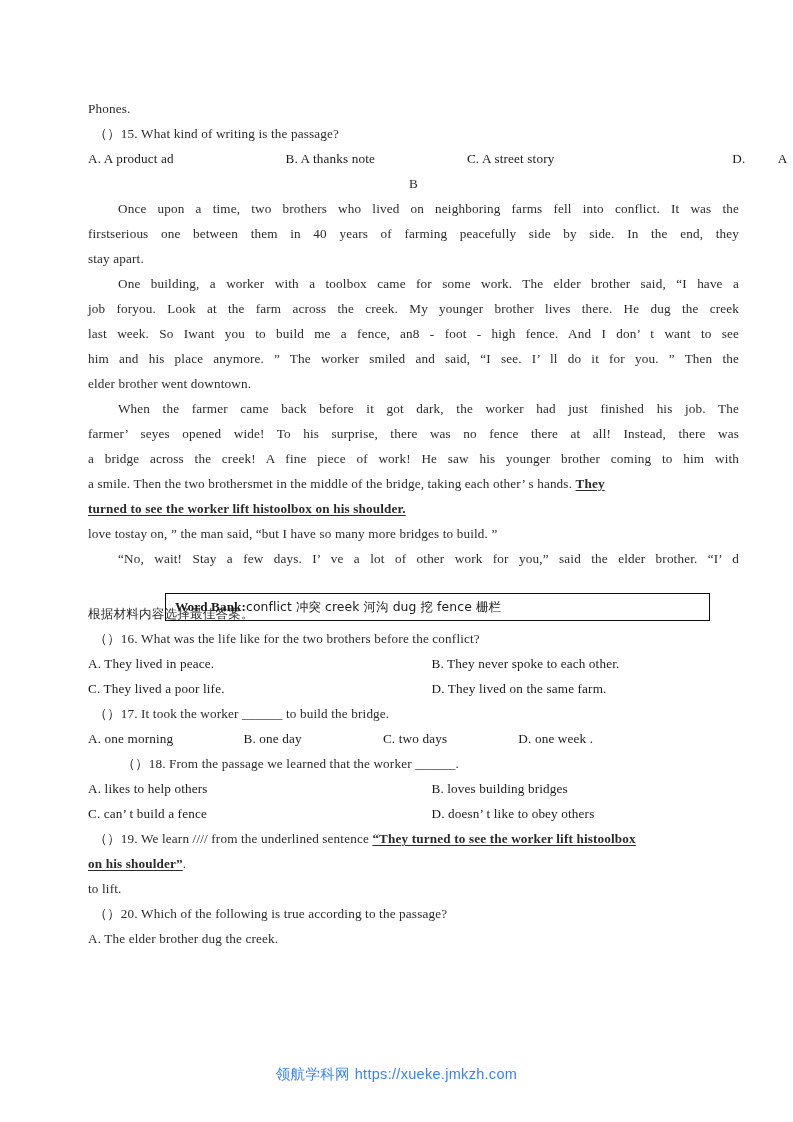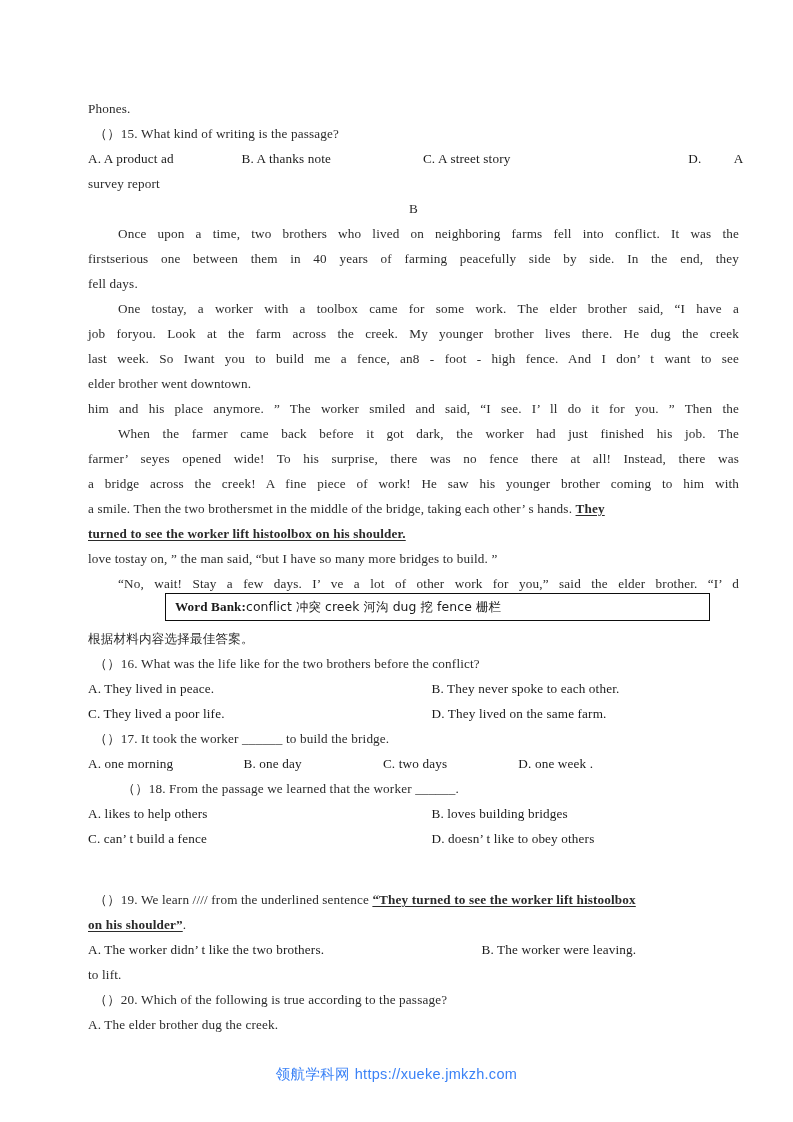--- a/index.html
+++ b/index.html
@@ -105,41 +105,40 @@
 </head>
 <body>
 
 <div class="page">
 
   <div class="ln nojust">Phones.</div>
 
   <div class="ln nojust" style="padding-left:6px;">（）15. What kind of writing is the passage?</div>
   <div class="opt-row">
     <span style="width:150px;">A. A product ad</span>
-    <span style="width:178px;">B. A thanks note</span>
+    <span style="width:178px;margin-left:44px;">B. A thanks note</span>
     <span style="width:262px;">C. A street story</span>
     <span style="width:42px;">D.</span>
     <span>A</span>
   </div>
-  <div class="ln nojust">survey report</div>
 
   <div class="ln center">B</div>
 
   <div class="blk">
     <div class="ln just" style="text-indent:30px;">Once upon a time, two brothers who lived on neighboring farms fell into conflict. It was the</div>
     <div class="ln just">firstserious one between them in 40 years of farming peacefully side by side. In the end, they</div>
-    <div class="ln nojust">fell days.</div>
+    <div class="ln nojust">stay apart.</div>
   </div>
 
   <div class="blk">
-    <div class="ln just" style="text-indent:30px;">One tostay, a worker with a toolbox came for some work. The elder brother said, “I have a</div>
+    <div class="ln just" style="text-indent:30px;">One building, a worker with a toolbox came for some work. The elder brother said, “I have a</div>
     <div class="ln just">job foryou. Look at the farm across the creek. My younger brother lives there. He dug the creek</div>
     <div class="ln just">last week. So Iwant you to build me a fence, an8 - foot - high fence. And I don’ t want to see</div>
+    <div class="ln just">him and his place anymore. ” The worker smiled and said, “I see. I’ ll do it for you. ” Then the</div>
     <div class="ln nojust">elder brother went downtown.</div>
-    <div class="ln just">him and his place anymore. ” The worker smiled and said, “I see. I’ ll do it for you. ” Then the</div>
   </div>
 
   <div class="blk">
     <div class="ln just" style="text-indent:30px;">When the farmer came back before it got dark, the worker had just finished his job. The</div>
     <div class="ln just">farmer’ seyes opened wide! To his surprise, there was no fence there at all! Instead, there was</div>
     <div class="ln just">a bridge across the creek! A fine piece of work! He saw his younger brother coming to him with</div>
     <div class="ln nojust"><span>a smile. Then the two brothersmet in the middle of the bridge, taking each other’  s hands. </span><span class="bu">They</span></div>
     <div class="ln nojust"><span class="bu">turned to see the worker lift histoolbox on his shoulder.</span></div>
   </div>
 
@@ -176,26 +175,22 @@
   <div class="ln nojust" style="padding-left:6px;margin-left:28px;">（）18. From the passage we learned that the worker ______.</div>
   <div class="opt-row">
     <span style="width:340px;">A. likes to help others</span>
     <span>B. loves building bridges</span>
   </div>
   <div class="opt-row">
     <span style="width:340px;">C. can’ t build a fence</span>
     <span>D. doesn’ t like to obey others</span>
   </div>
 
-  <div class="ln nojust" style="padding-left:6px;margin-top:36px;"><span>（）19. We learn //// from the underlined sentence </span><span class="bu">“They turned to see the worker lift histoolbox</span></div>
+  <div class="ln nojust" style="padding-left:6px;"><span>（）19. We learn //// from the underlined sentence </span><span class="bu">“They turned to see the worker lift histoolbox</span></div>
   <div class="ln nojust"><span class="bu">on his shoulder”</span><span>.</span></div>
-  <div class="opt-row">
-    <span style="width:390px;">A. The worker didn’ t like the two brothers.</span>
-    <span>B. The worker were leaving.</span>
-  </div>
   <div class="ln nojust">to lift.</div>
 
   <div class="ln nojust" style="padding-left:6px;">（）20. Which of the following is true according to the passage?</div>
   <div class="ln nojust">A. The elder brother dug the creek.</div>
 
 </div>
 
 <div class="footer">
   <span>领航学科网</span><span>&nbsp;</span><span class="site">https://xueke.jmkzh.com</span>
 </div>

